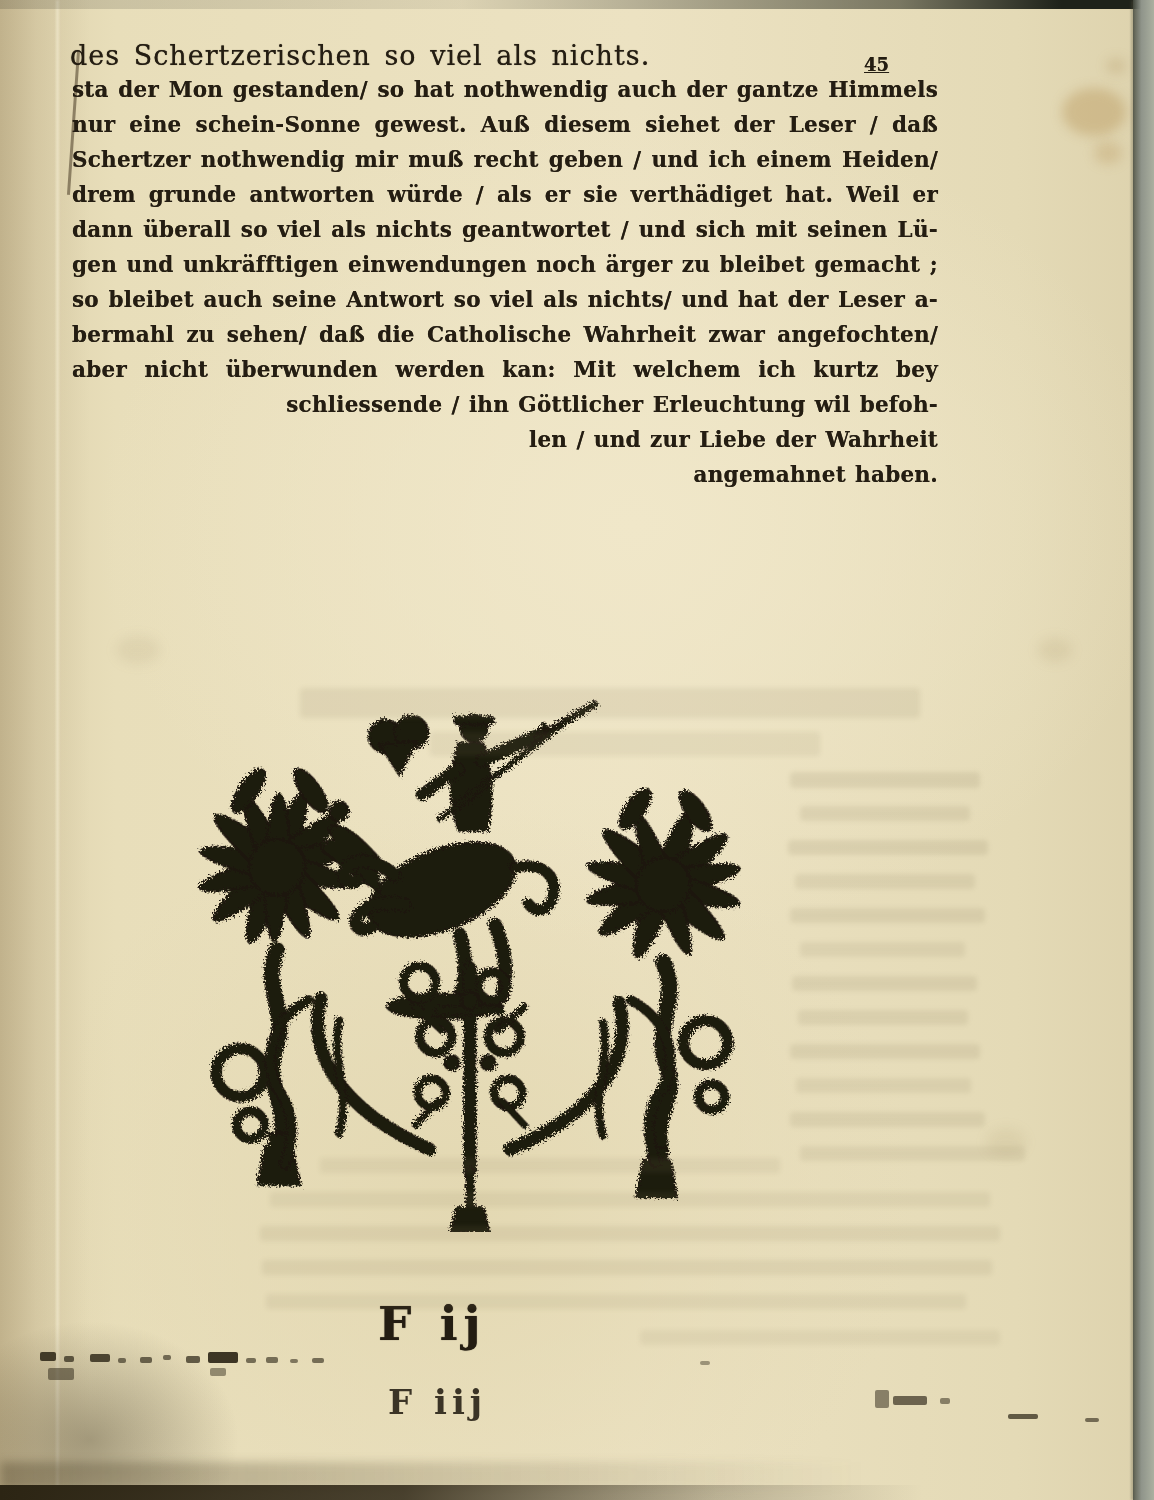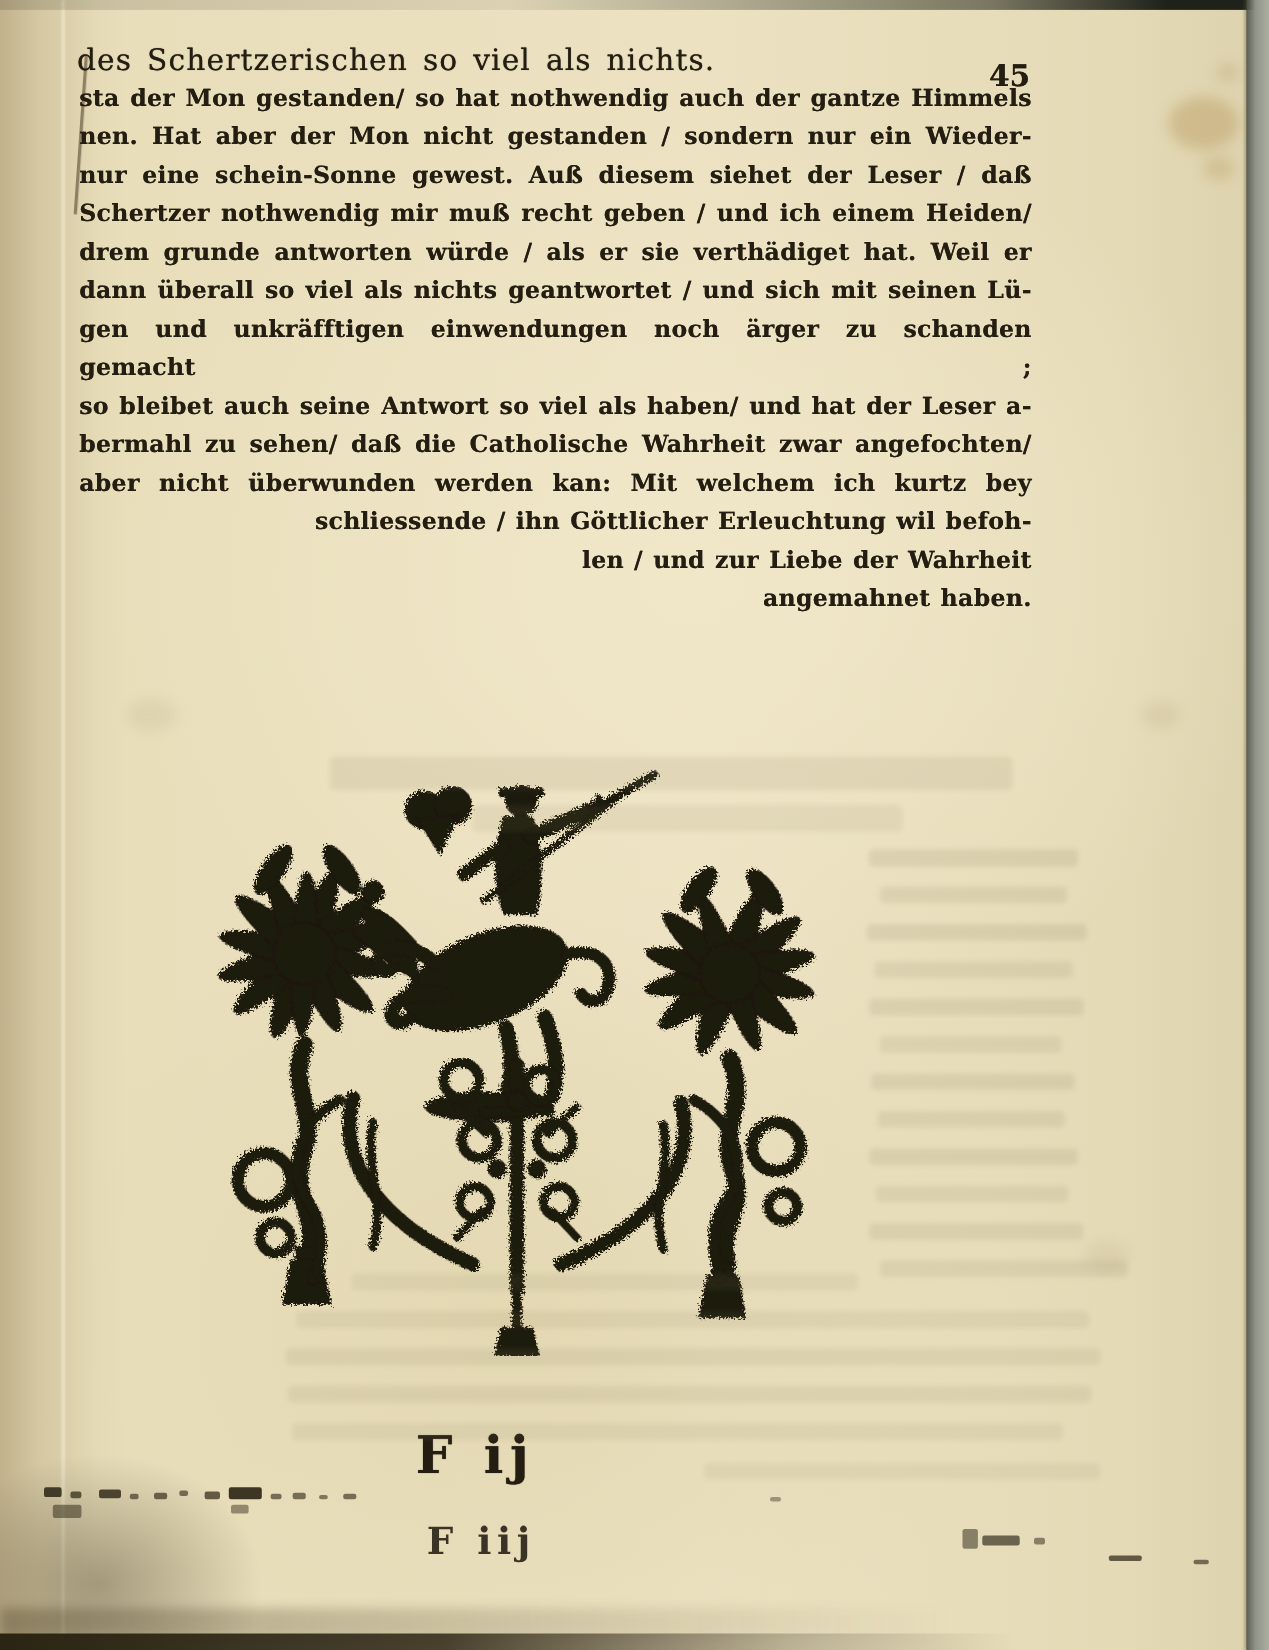--- a/index.html
+++ b/index.html
@@ -36,22 +36,22 @@
     background:linear-gradient(90deg, #2c2514 0%, rgba(46,38,22,.85) 35%, rgba(46,38,22,.25) 62%, rgba(46,38,22,0) 80%);}
   .edge-bottom-soft{position:absolute;left:0;bottom:10px;width:75%;height:28px;
     background:linear-gradient(90deg, rgba(70,58,34,.35), rgba(70,58,34,0));filter:blur(5px);}
   .corner-shadow{position:absolute;left:-60px;bottom:-60px;width:300px;height:240px;
     background:radial-gradient(ellipse at center, rgba(55,45,26,.38) 0%, rgba(55,45,26,0) 70%);}
   
   .header-row{position:absolute;left:70px;top:40px;width:870px;height:44px;}
   .running-title{width:100%;text-align:left;font-size:27px;font-weight:400;
     letter-spacing:1px;word-spacing:4px;
     text-shadow:0 0 .7px rgba(36,29,18,.85);}
-  .page-number{position:absolute;left:899px;top:54px;font-size:27px;font-weight:700;
-    text-shadow:0 0 .6px rgba(36,29,18,.85);}
+  .page-number{position:absolute;left:864px;top:54px;font-size:18px;font-weight:700;
+    text-shadow:0 0 .6px rgba(36,29,18,.85);text-decoration:underline;}
   
   .body-text{position:absolute;left:72px;top:72px;width:866px;
     font-size:21.5px;font-weight:700;line-height:35px;
     letter-spacing:.25px;word-spacing:1.5px;
     text-shadow:0 0 .6px rgba(36,29,18,.8);}
   .ln{white-space:normal;}
   .j{text-align:justify;text-align-last:justify;}
   .c{text-align:right;}
   
   .woodcut{position:absolute;left:188px;top:698px;width:574px;height:534px;}
@@ -76,27 +76,26 @@
   <div class="gutter-highlight"></div>
   <div class="crease-line"></div>
 
   <div class="header-row">
     <div class="running-title">des Schertzerischen so viel als nichts.</div>
   </div>
   <div class="page-number">45</div>
 
   <div class="body-text">
     <div class="ln j">sta der Mon gestanden/ so hat nothwendig auch der gantze Himmels</div>
-    <div class="ln j">nen.  Hat aber der Mon nicht gestanden / sondern nur ein Wieder-</div>
     <div class="ln j">nur eine schein-Sonne gewest.  Auß diesem siehet der Leser / daß</div>
     <div class="ln j">Schertzer nothwendig mir muß recht geben / und ich einem Heiden/</div>
     <div class="ln j">drem grunde antworten würde /  als er sie verthädiget hat.  Weil er</div>
     <div class="ln j">dann überall so viel als nichts geantwortet / und sich mit seinen Lü-</div>
-    <div class="ln j">gen und unkräfftigen einwendungen noch ärger zu schanden gemacht ;</div>
-    <div class="ln j">so bleibet auch seine Antwort so viel als haben/ und hat der Leser a-</div>
+    <div class="ln j">gen und unkräfftigen einwendungen noch ärger zu bleibet gemacht ;</div>
+    <div class="ln j">so bleibet auch seine Antwort so viel als nichts/ und hat der Leser a-</div>
     <div class="ln j">bermahl zu sehen/ daß die Catholische Wahrheit zwar angefochten/</div>
     <div class="ln j">aber nicht überwunden werden kan:  Mit welchem ich kurtz bey</div>
     <div class="ln c">schliessende / ihn Göttlicher Erleuchtung wil befoh-</div>
     <div class="ln c">len / und zur Liebe der Wahrheit</div>
     <div class="ln c">angemahnet haben.</div>
   </div>
 
   <svg class="woodcut" viewBox="0 0 570 530" xmlns="http://www.w3.org/2000/svg">
     <defs>
       <filter id="wr" x="-10%" y="-10%" width="120%" height="120%">

